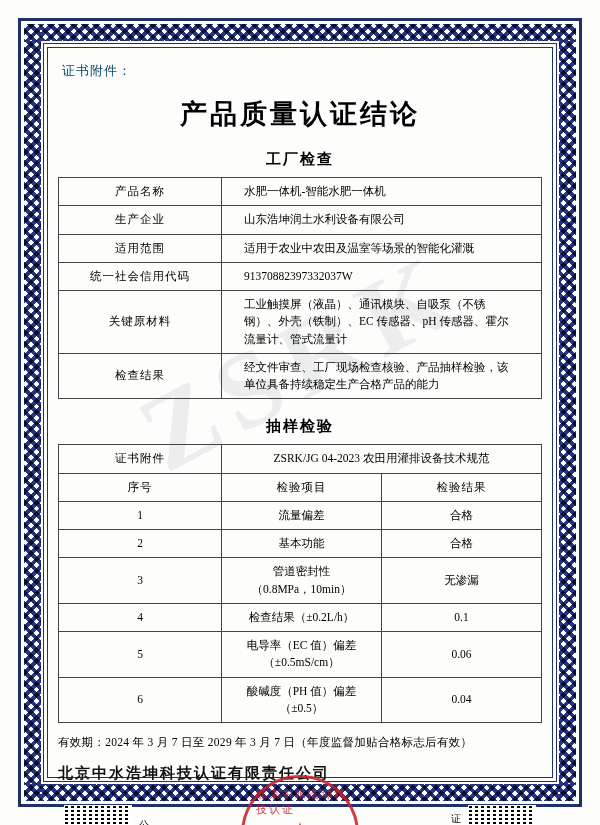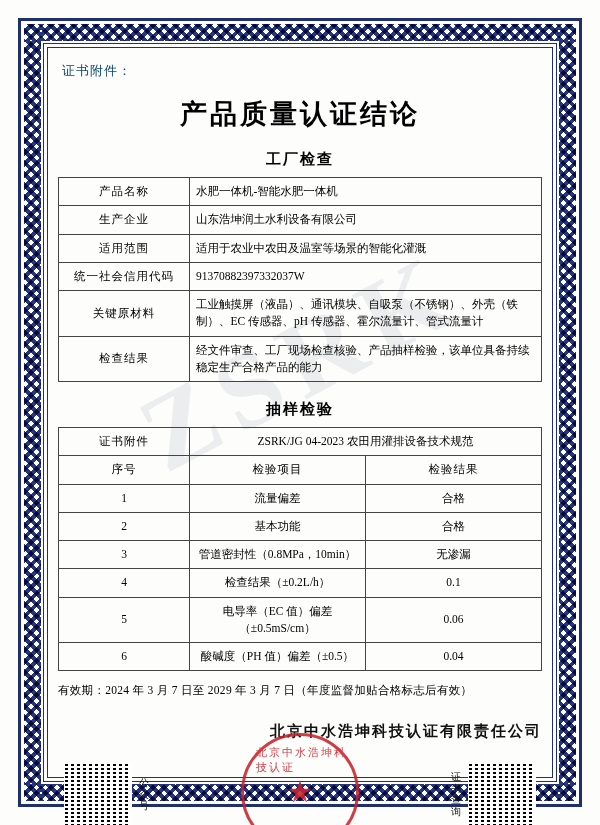--- a/index.html
+++ b/index.html
@@ -110,21 +110,21 @@
 
   table.doc {
     width: 100%;
     border-collapse: collapse;
     font-size: 11.5px;
     color: #000;
     table-layout: fixed;
   }
   table.doc td {
     border: 1px solid #444;
-    padding: 5px 6px;
+    padding: 5px 22px;
     line-height: 1.5;
     vertical-align: middle;
   }
   .lbl {
     width: 118px;
     text-align: center;
     letter-spacing: 1px;
   }
   .val {
     padding-left: 10px;
@@ -139,25 +139,25 @@
   }
 
   .valid-line {
     font-size: 11.5px;
     margin-top: 12px;
     letter-spacing: 0.3px;
     color: #000;
   }
 
   .company-line {
-    text-align: right;
+    text-align: left;
     font-size: 15px;
     font-weight: bold;
     letter-spacing: 2px;
-    margin-top: 24px;
+    margin-top: 14px;
     color: #111;
   }
 
   .footer {
     position: relative;
     margin-top: 14px;
     height: 96px;
   }
   .qr {
     position: absolute;

